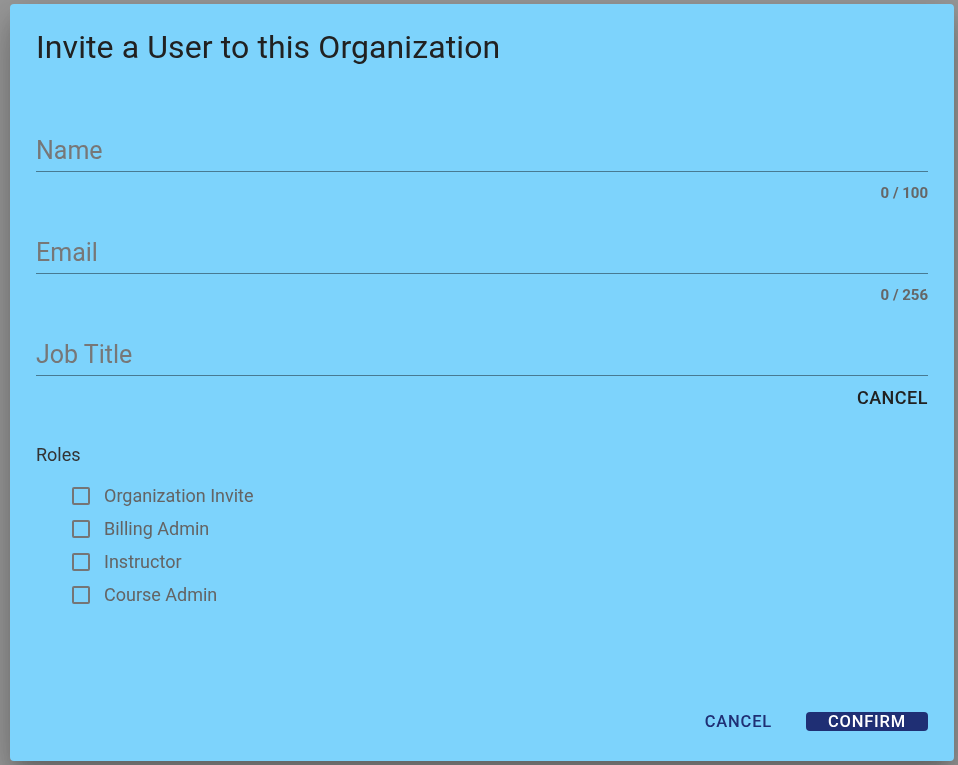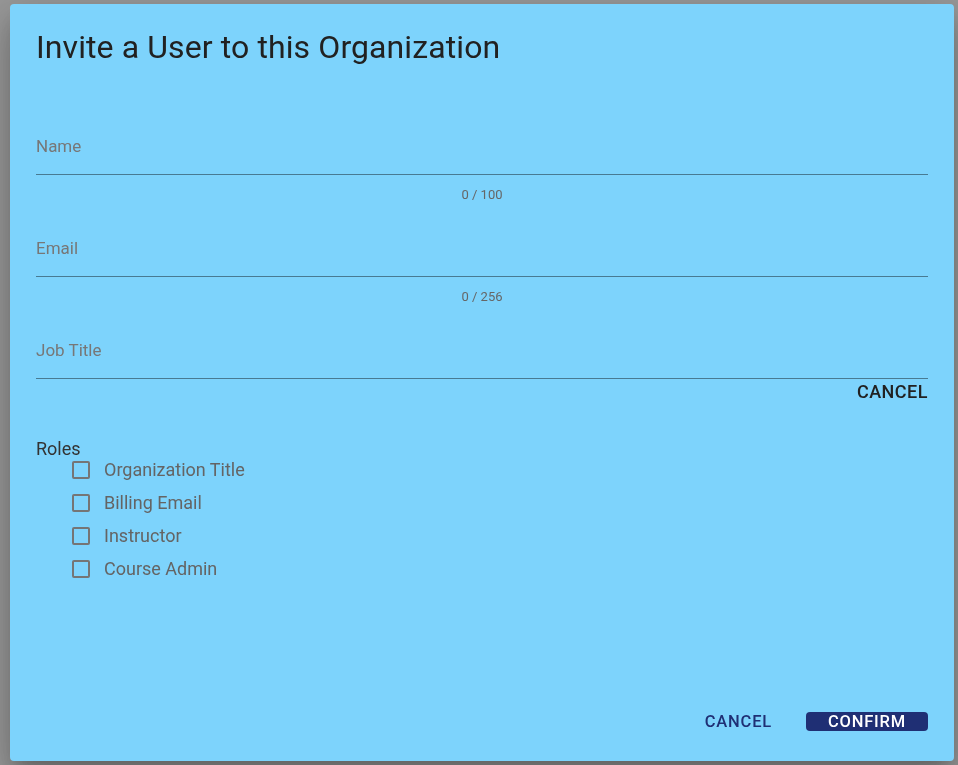--- a/index.html
+++ b/index.html
@@ -41,63 +41,65 @@
     
     .field {
       position: relative;
       margin-bottom: 8px;
     }
     
     .field-input {
       width: 100%;
       border: none;
       border-bottom: 1px solid rgba(0,0,0,0.42);
-      padding: 6px 0 18px 0;
-      font-size: 17px;
+      padding: 6px 0 6px 0;
+      font-size: 25px;
       font-family: inherit;
       color: #212121;
       background: transparent;
       outline: none;
     }
     
     .field-input::placeholder {
       color: #777;
       font-weight: 400;
     }
     
     .counter {
-      text-align: center;
-      font-size: 13px;
+      text-align: right;
+      font-size: 15px;
       color: #666;
       margin-top: 4px;
       margin-bottom: 30px;
+      font-weight: bold;
     }
     
     .gap-after-jobtitle {
-      margin-bottom: 2px;
+      margin-bottom: 11px;
     }
     
     .other-link {
       text-align: right;
       font-size: 18px;
       font-weight: 500;
       color: #212121;
       letter-spacing: 0.5px;
       margin-bottom: 36px;
       cursor: pointer;
     }
     
     .gap-after-bu {
       margin-bottom: 32px;
     }
     
     .roles-label {
       font-size: 18px;
       color: #333;
       font-weight: 400;
+      margin-bottom: 20px;
     }
     
     .roles-list {
       padding-left: 36px;
     }
     
     .role-item {
       display: flex;
       align-items: center;
       margin-bottom: 12px;
@@ -172,25 +174,25 @@
   </div>
 
   <div class="other-link">CANCEL</div>
 
 
   <div class="roles-label">Roles</div>
 
   <div class="roles-list">
     <div class="role-item">
       <div class="checkbox"></div>
-      <span class="role-label">Organization Title</span>
-    </div>
-    <div class="role-item">
-      <div class="checkbox"></div>
-      <span class="role-label">Billing Email</span>
+      <span class="role-label">Organization Invite</span>
+    </div>
+    <div class="role-item">
+      <div class="checkbox"></div>
+      <span class="role-label">Billing Admin</span>
     </div>
     <div class="role-item">
       <div class="checkbox"></div>
       <span class="role-label">Instructor</span>
     </div>
     <div class="role-item">
       <div class="checkbox"></div>
       <span class="role-label">Course Admin</span>
     </div>
   </div>

